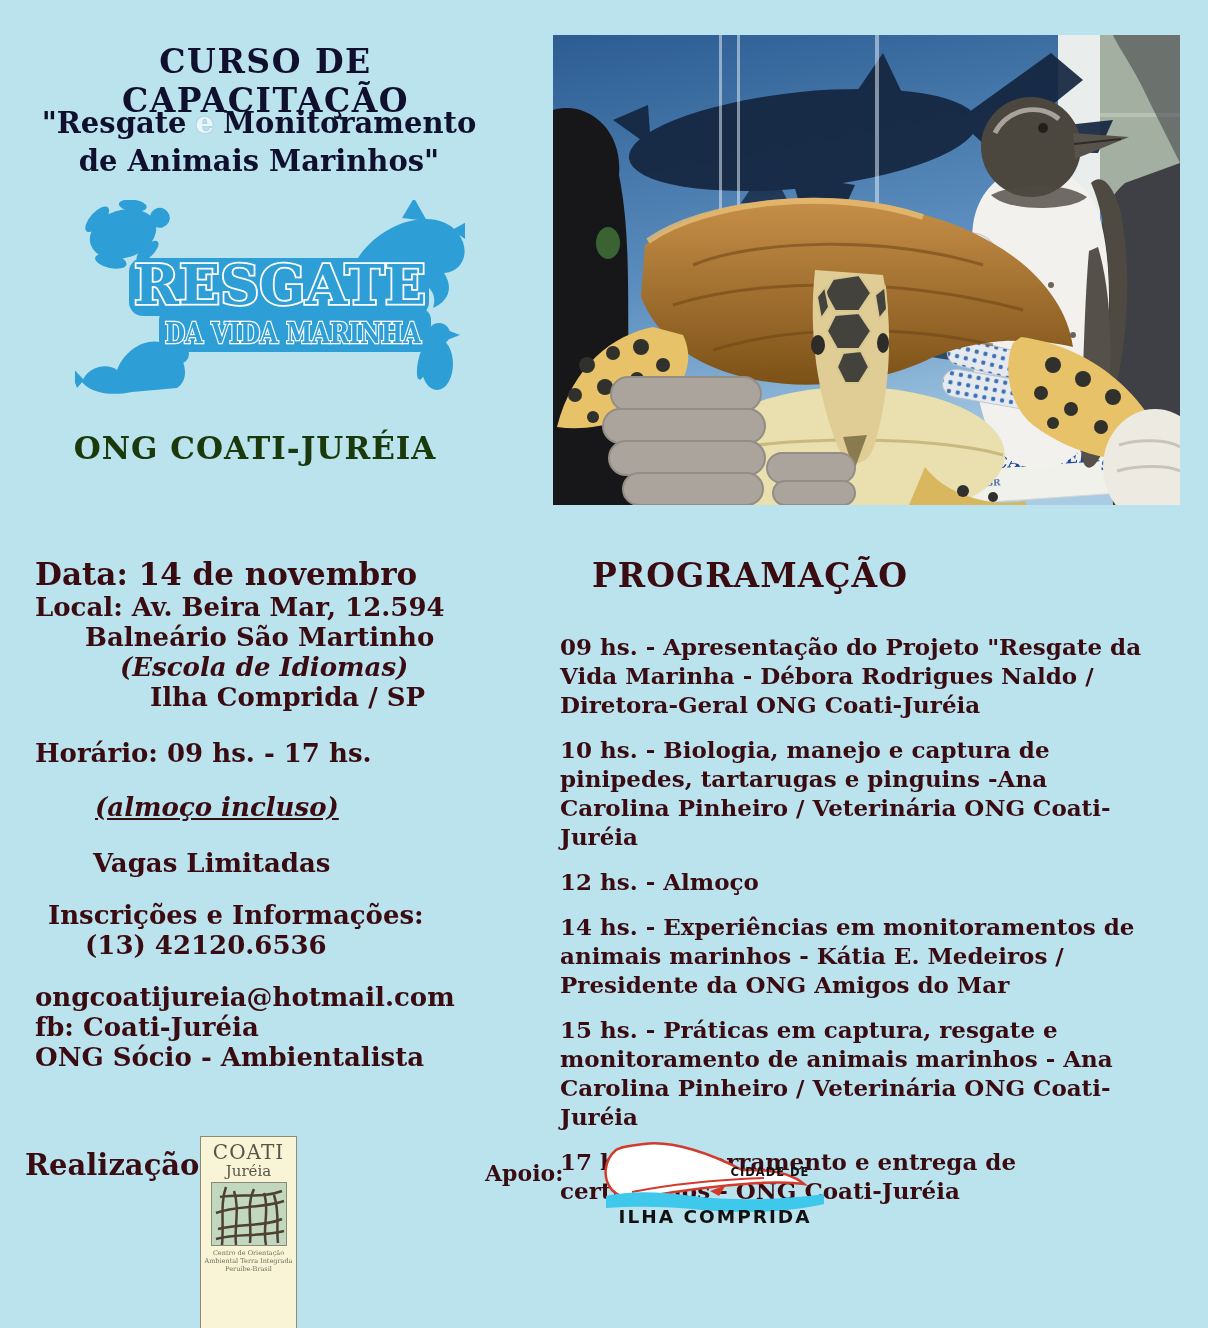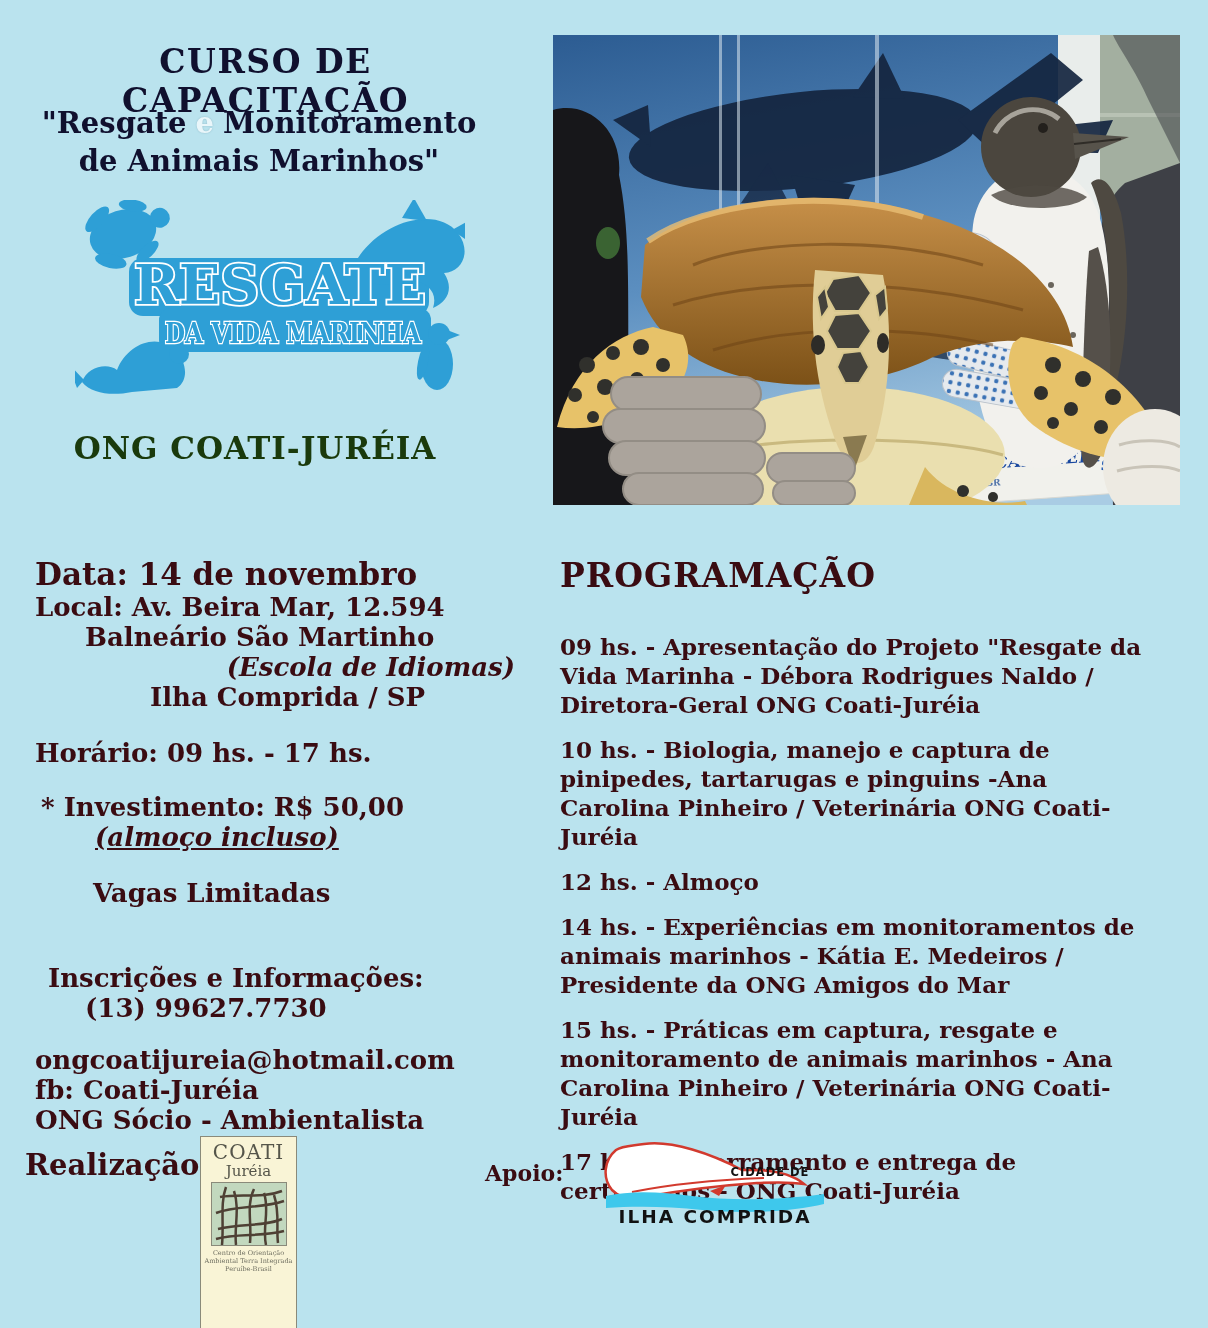--- a/index.html
+++ b/index.html
@@ -11,25 +11,25 @@
   .title{position:absolute;left:28px;top:42px;width:475px;text-align:center;
          font-size:33px;letter-spacing:1.5px;}
   .subtitle{position:absolute;left:20px;top:104px;width:478px;text-align:center;
             font-size:29px;line-height:38px;}
   .sub-e{color:#E9F6FA;text-shadow:0 0 2px #8FB9C8;margin:0 9px;}
   .org-name{position:absolute;left:20px;top:430px;width:470px;text-align:center;
             font-size:31px;letter-spacing:1px;}
   .details{position:absolute;left:35px;top:556px;width:480px;font-size:26px;line-height:30px;}
   .d-date{font-size:31px;line-height:36px;}
   .it{font-style:italic;}
-  .ind6{padding-left:6px;}.ind13{padding-left:13px;margin-top:33px;}.ind50{padding-left:50px;}
-  .ind58{padding-left:58px;}.ind60{padding-left:60px;text-decoration:underline;}.ind85{padding-left:85px;text-align:right;}
+  .ind6{padding-left:6px;}.ind13{padding-left:13px;}.ind50{padding-left:50px;}
+  .ind58{padding-left:58px;}.ind60{padding-left:60px;text-decoration:underline;}.ind85{padding-left:85px;}
   .ind115{padding-left:115px;}
   .gap26{height:26px;}.gap24{height:24px;}.gap22{height:22px;}
-  .prog-heading{position:absolute;left:560px;top:556px;width:380px;text-align:left;
+  .prog-heading{position:absolute;left:560px;top:556px;width:380px;text-align:center;
                 font-size:33px;letter-spacing:1px;}
   .prog-items{position:absolute;left:560px;top:616px;width:600px;font-size:23px;line-height:29px;}
   .prog-item{margin-bottom:14px;margin-top:16px;}
   .photo{position:absolute;left:553px;top:35px;width:627px;height:470px;}
   .rescue-logo{position:absolute;left:75px;top:200px;width:390px;height:195px;}
   .realizacao{position:absolute;left:25px;top:1148px;font-size:29px;}
   .apoio{position:absolute;left:485px;top:1160px;font-size:22px;}
   .coati-card{position:absolute;left:200px;top:1136px;width:97px;height:194px;
               background:#F9F4D6;border:1px solid #8A8A7A;box-sizing:border-box;text-align:center;}
   .coati-title{font-size:20px;line-height:21px;color:#55554A;letter-spacing:1px;
@@ -233,27 +233,26 @@
 
   <div class="details maroon">
     <div class="d-date">Data: 14 de novembro</div>
     <div>Local: Av. Beira Mar, 12.594</div>
     <div class="ind50">Balneário São Martinho</div>
     <div class="ind85 it">(Escola de Idiomas)</div>
     <div class="ind115">Ilha Comprida / SP</div>
     <div class="gap26"></div>
     <div>Horário: 09 hs. - 17 hs.</div>
     <div class="gap24"></div>
-    <div class="ind6">* Investimento: R$ 50,00</div>
     <div class="ind60 it">(almoço incluso)</div>
     <div class="gap26"></div>
     <div class="ind58">Vagas Limitadas</div>
     <div class="gap22"></div>
     <div class="ind13">Inscrições e Informações:</div>
-    <div class="ind50">(13) 99627.7730</div>
+    <div class="ind50">(13) 42120.6536</div>
     <div class="gap22"></div>
     <div>ongcoatijureia@hotmail.com</div>
     <div>fb: Coati-Juréia</div>
     <div>ONG Sócio - Ambientalista</div>
   </div>
 
   <div class="prog-heading maroon">PROGRAMAÇÃO</div>
   <div class="prog-items maroon">
     <div class="prog-item">09 hs. - Apresentação do Projeto "Resgate da Vida Marinha - Débora Rodrigues Naldo / Diretora-Geral ONG Coati-Juréia</div>
     <div class="prog-item">10 hs. - Biologia, manejo e captura de pinipedes, tartarugas e pinguins -Ana Carolina Pinheiro / Veterinária ONG Coati-Juréia</div>

